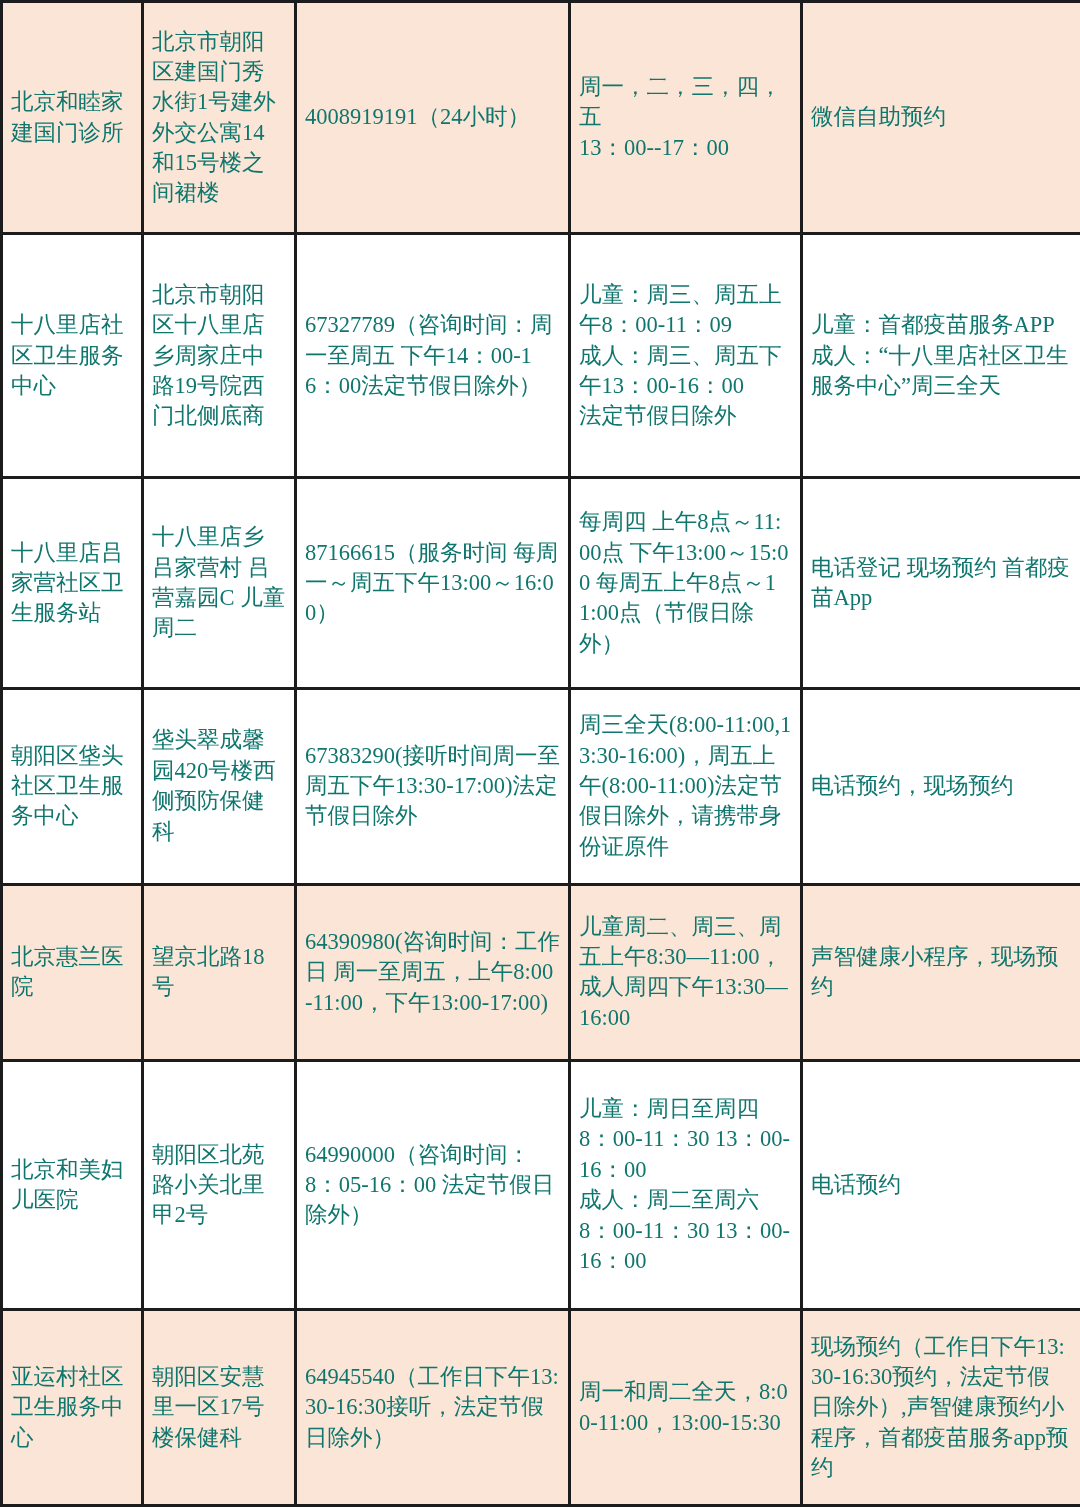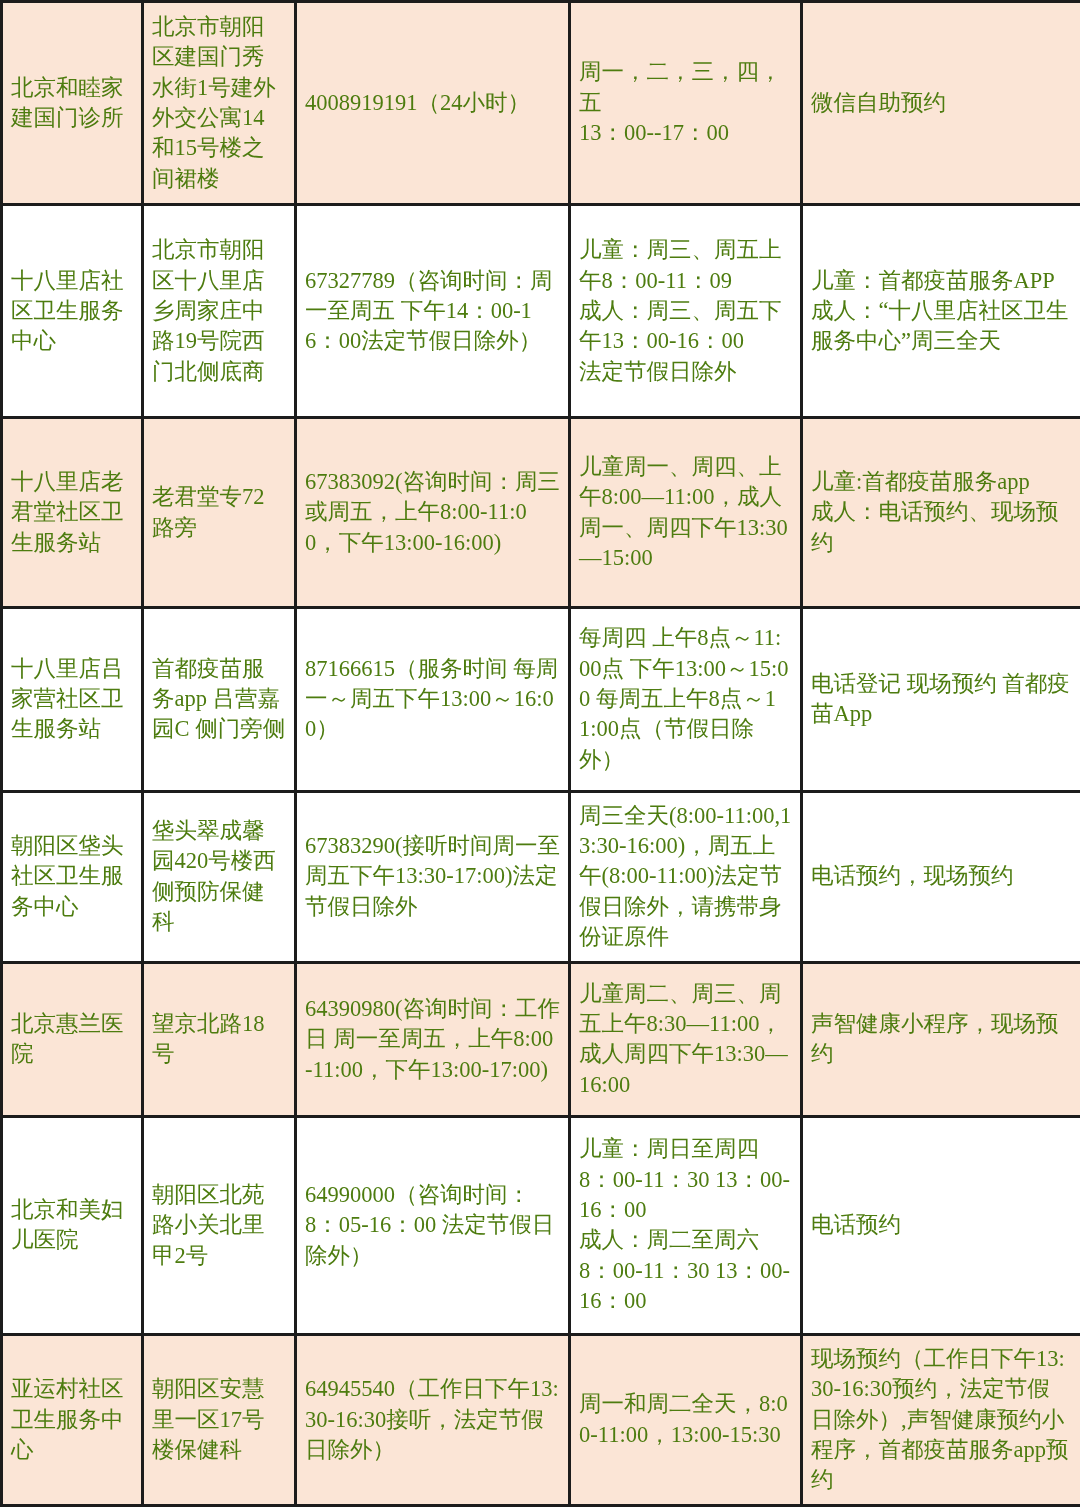--- a/index.html
+++ b/index.html
@@ -22,21 +22,21 @@
   }
   table.clinic-table td {
     border: 3px solid #1c1c1c;
     padding: 4px 8px;
     vertical-align: middle;
     text-align: left;
     white-space: pre-line;
     word-break: break-all;
     font-size: 22.5px;
     line-height: 1.35;
-    color: #4d7c0f;
+    color: #0f766e;
   }
   tr.alt td { background: #fbe5d6; }
   tr.base td { background: #ffffff; }
 
   col.c-name    { width: 141px; }
   col.c-address { width: 153px; }
   col.c-phone   { width: 274px; }
   col.c-time    { width: 232px; }
   col.c-booking { width: 280px; }
 
@@ -74,31 +74,23 @@
       <tr class="base r2">
         <td>十八里店社区卫生服务中心</td>
         <td>北京市朝阳区十八里店乡周家庄中路19号院西门北侧底商</td>
         <td>67327789（咨询时间：周一至周五 下午14：00-16：00法定节假日除外）</td>
         <td>儿童：周三、周五上午8：00-11：09
 成人：周三、周五下午13：00-16：00
 法定节假日除外</td>
         <td>儿童：首都疫苗服务APP
 成人：“十八里店社区卫生服务中心”周三全天</td>
       </tr>
-      <tr class="alt r3">
-        <td>十八里店老君堂社区卫生服务站</td>
-        <td>老君堂专72路旁</td>
-        <td>67383092(咨询时间：周三或周五，上午8:00-11:00，下午13:00-16:00)</td>
-        <td>儿童周一、周四、上午8:00—11:00，成人周一、周四下午13:30—15:00</td>
-        <td>儿童:首都疫苗服务app
-成人：电话预约、现场预约</td>
-      </tr>
       <tr class="base r4">
         <td>十八里店吕家营社区卫生服务站</td>
-        <td>首都疫苗服务app 吕营嘉园C 侧门旁侧</td>
+        <td>十八里店乡吕家营村 吕营嘉园C 儿童周二</td>
         <td>87166615（服务时间 每周一～周五下午13:00～16:00）</td>
         <td>每周四 上午8点～11:00点 下午13:00～15:00 每周五上午8点～11:00点（节假日除外）</td>
         <td>电话登记 现场预约 首都疫苗App</td>
       </tr>
       <tr class="base r6">
         <td>朝阳区垡头社区卫生服务中心</td>
         <td>垡头翠成馨园420号楼西侧预防保健科</td>
         <td>67383290(接听时间周一至周五下午13:30-17:00)法定节假日除外</td>
         <td>周三全天(8:00-11:00,13:30-16:00)，周五上午(8:00-11:00)法定节假日除外，请携带身份证原件</td>
         <td>电话预约，现场预约</td>

